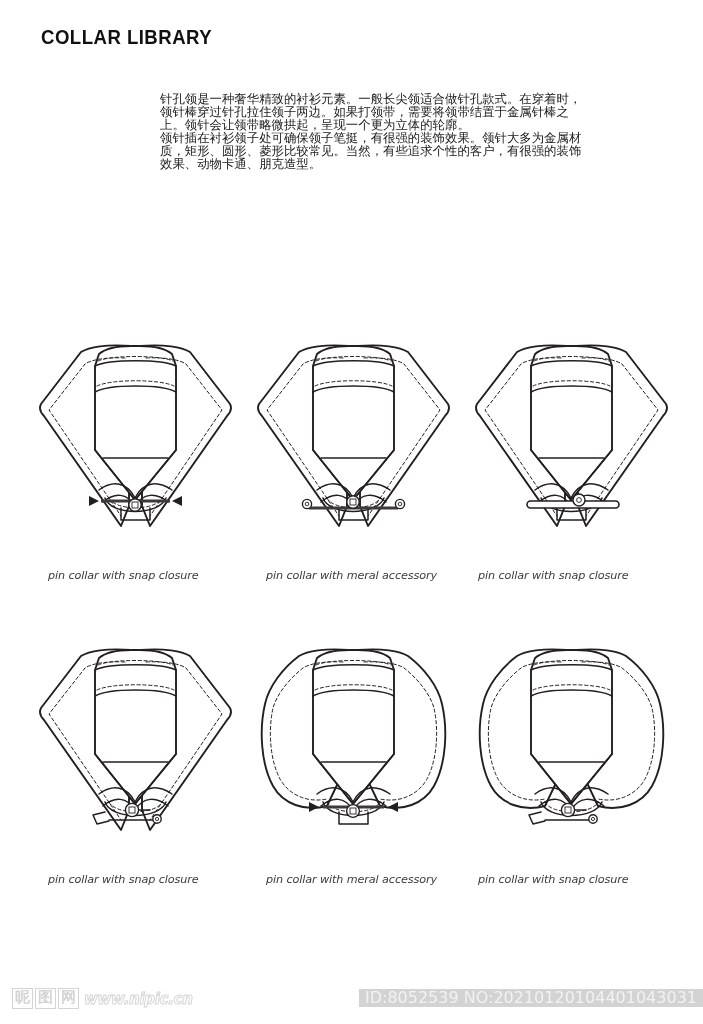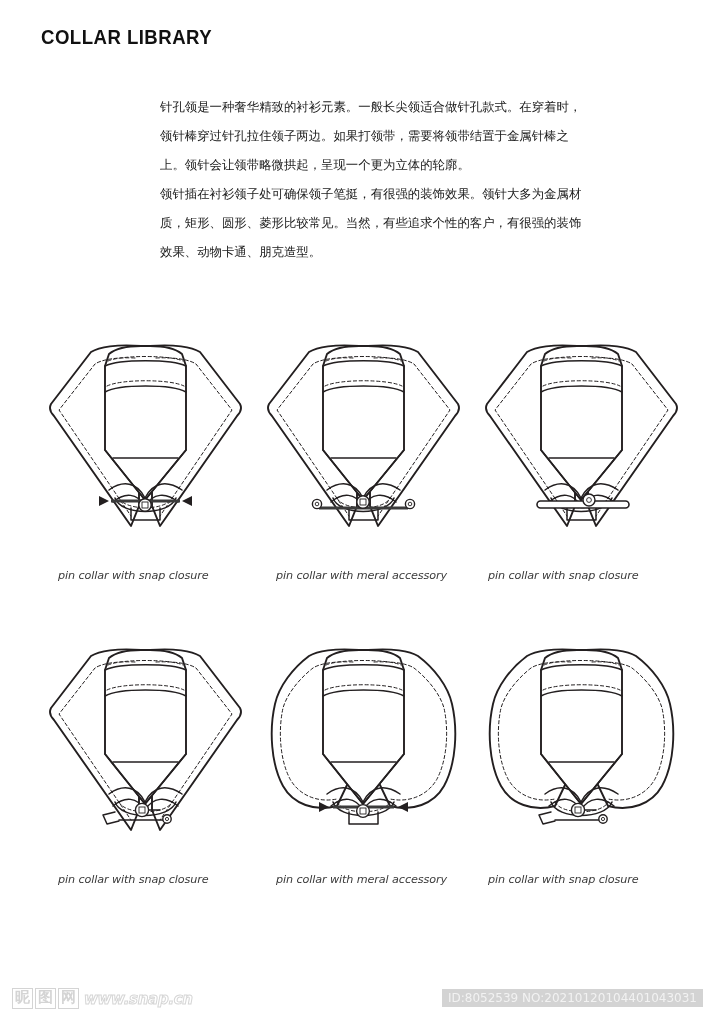--- a/index.html
+++ b/index.html
@@ -32,40 +32,40 @@
   }
 
   
   #body-copy {
     position: absolute;
     left: 160px;
     top: 92px;
     width: 430px;
     font-family: "DejaVu Sans", "Liberation Sans", sans-serif;
     font-size: 12.4px;
-    line-height: 29px;
+    line-height: 13px;
     color: #1a1a1a;
     text-align: left;
   }
   #body-copy p {
     margin: 0;
     text-indent: 0;
   }
 
   
   #collar-grid {
     position: absolute;
     left: 0;
     top: 330px;
     width: 703px;
   }
   .collar-row {
     display: flex;
     width: 703px;
-    padding-left: 36px;
+    padding-left: 26px;
     box-sizing: border-box;
   }
   .collar-row.row-2 { margin-top: 52px; }
   .collar-cell {
     width: 218px;
     display: flex;
     flex-direction: column;
     align-items: center;
   }
   .collar-figure {
@@ -128,21 +128,21 @@
     -webkit-text-stroke: 1px #d6d6d6;
     letter-spacing: -0.3px;
   }
   #id-badge {
     position: absolute;
     right: 0px;
     top: 1px;
     background: #d3d3d3;
     color: #f2f2f2;
     font-family: "DejaVu Sans", "Liberation Sans", sans-serif;
-    font-size: 12px;
+    font-size: 16px;
     line-height: 18px;
     height: 18px;
     padding: 0 6px;
     white-space: nowrap;
   }
 
   
   .collar-figure .outline {
     fill: #ffffff;
     stroke: #231f20;
@@ -400,16 +400,16 @@
   </div>
 </div>
 
 <div id="footer">
   <div id="watermark">
     <div id="watermark-cn">
       <span>昵</span>
       <span>图</span>
       <span>网</span>
     </div>
-    <div id="watermark-url">www.snap.cn</div>
+    <div id="watermark-url">www.nipic.cn</div>
   </div>
   <div id="id-badge">ID:8052539 NO:20210120104401043031</div>
 </div>
 
 </body></html>

